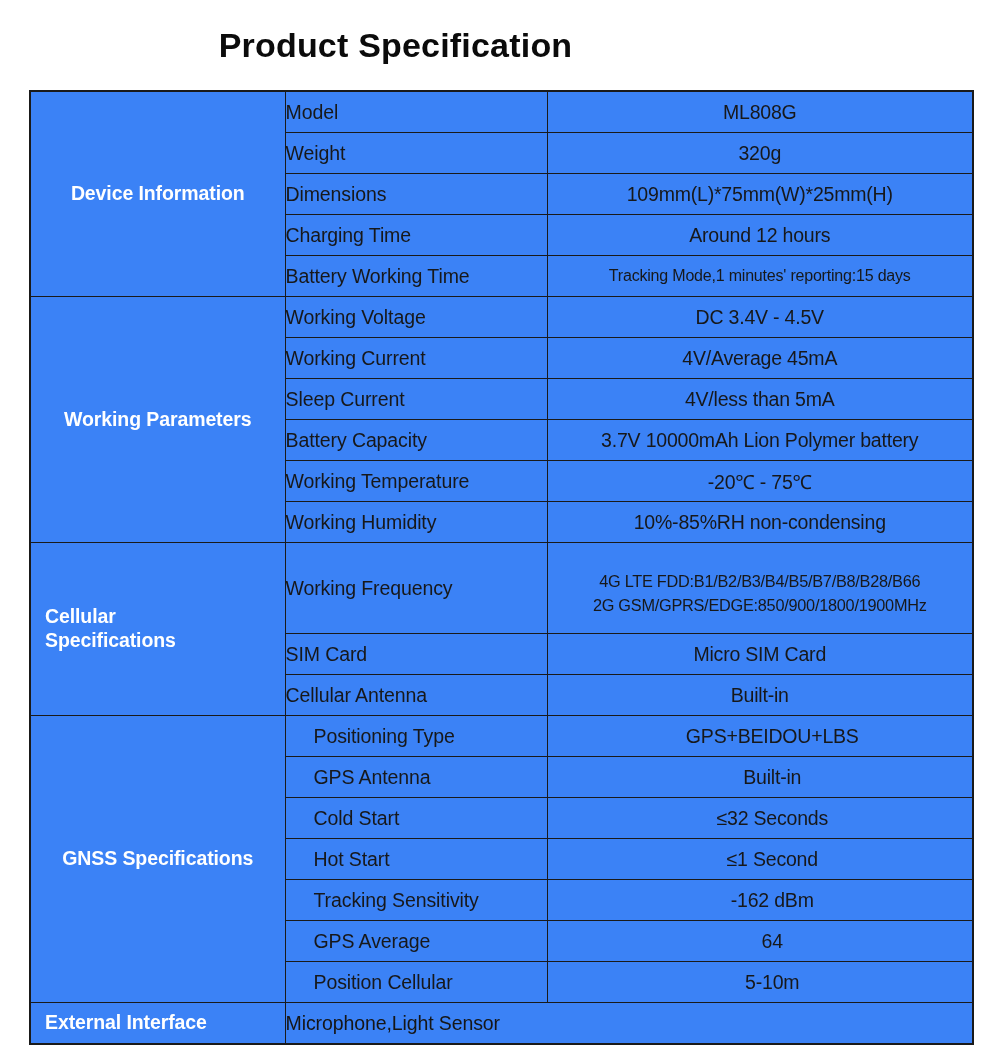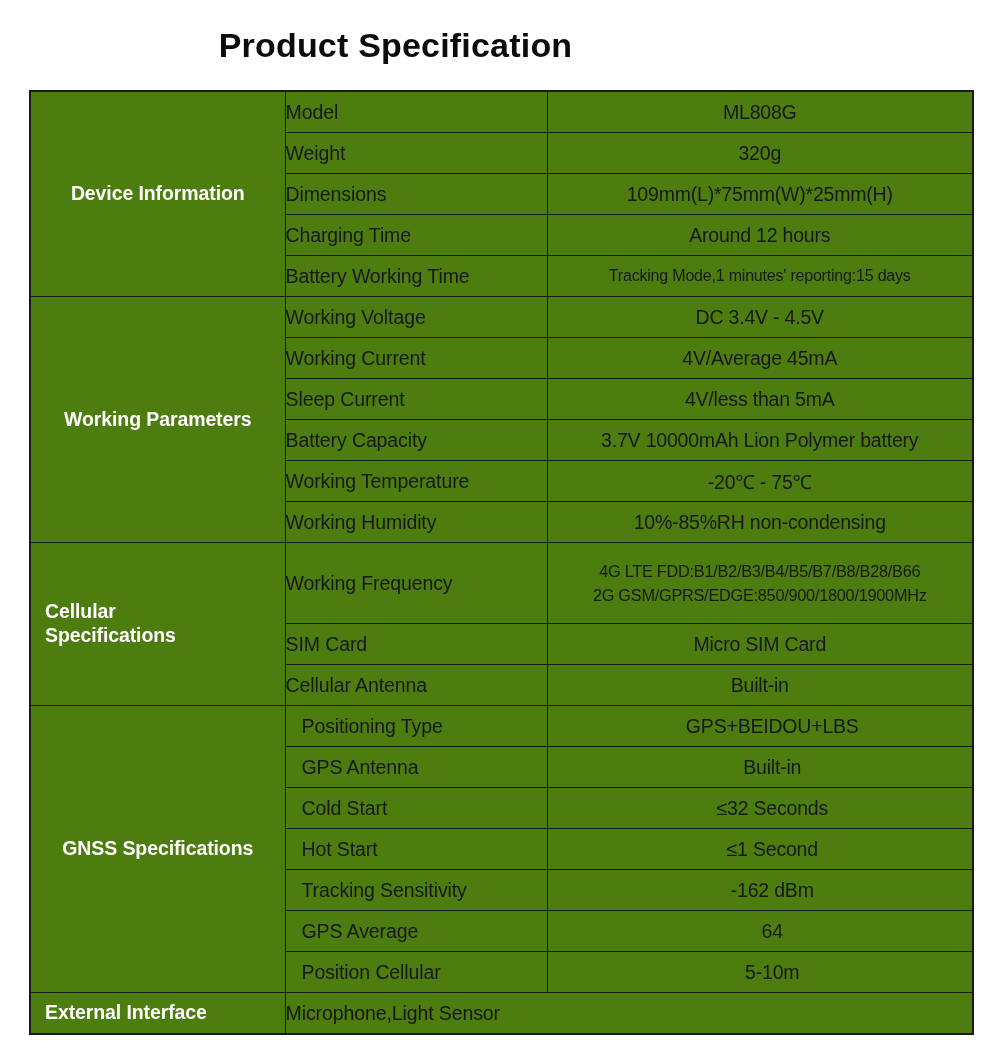--- a/index.html
+++ b/index.html
@@ -50,21 +50,21 @@
   }
 
   .spec-table col.c-cat   { width: 255px; }
   .spec-table col.c-key   { width: 262px; }
   .spec-table col.c-val   { width: 426px; }
 
   .spec-table td {
     border: 1px solid #1a1a1a;
     padding: 0;
     vertical-align: middle;
-    background: #4d7c0f;
+    background: #3b82f6;
   }
 
   
   .cat-cell {
     background: #c8102e;
     color: #ffffff;
     font-family: "Liberation Sans", sans-serif;
     font-weight: bold;
     font-size: 19.5px;
     letter-spacing: -0.1px;
@@ -86,42 +86,42 @@
   
   .key-cell {
     font-size: 19.5px;
     font-weight: 400;
     padding: 0 0 0 14px;
     letter-spacing: -0.1px;
     color: #17181a;
     height: 40px;
   }
   .key-cell.tall { height: 78px; }
-  .key-cell.indent { padding-left: 16px; }
+  .key-cell.indent { padding-left: 28px; }
 
   
   .val-cell {
     font-size: 19.5px;
     font-weight: 400;
     padding: 0 0 0 14px;
     letter-spacing: -0.2px;
     color: #17181a;
     height: 40px;
     text-align: center;
   }
   .val-cell.small {
     font-size: 16px;
     letter-spacing: -0.2px;
   }
   .val-cell.two-line {
     font-size: 16.3px;
     line-height: 1.45;
     letter-spacing: -0.25px;
     height: 78px;
-    padding-top: 2px;
+    padding-top: 12px;
   }
   .val-cell.indent { padding-left: 25px; }
 
   .val-line { display: block; white-space: nowrap; }
 
   
   .ext-val {
     font-size: 19.5px;
     padding-left: 14px;
     height: 40px;

